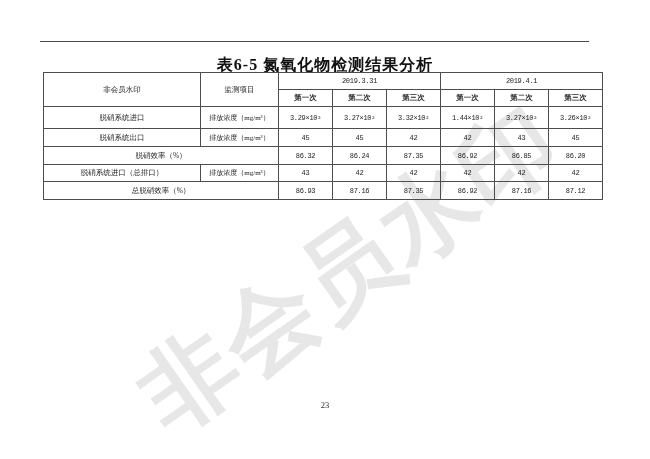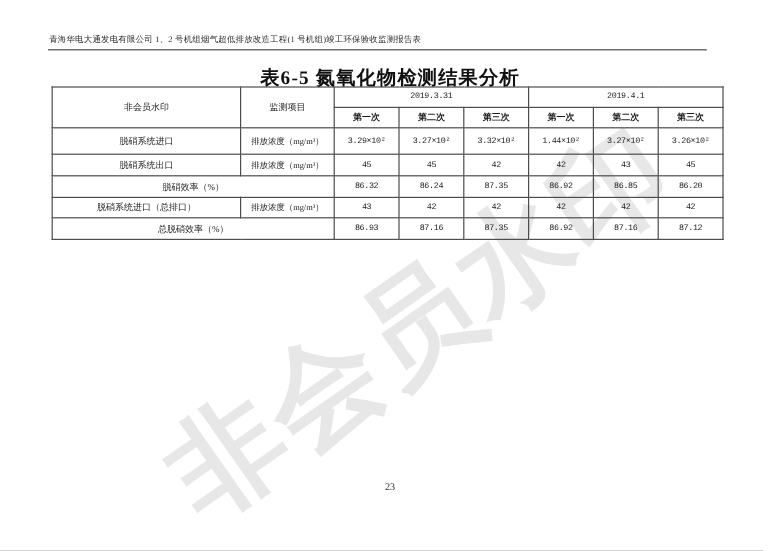--- a/index.html
+++ b/index.html
@@ -71,21 +71,20 @@
     text-align:center;font-size:8.5px;color:#333;
   }
 </style>
 </head>
 <body>
 
 <div class="page">
 
   <div class="watermark">非会员水印</div>
 
-  <div class="doc-header">青海华电大通发电有限公司 1、2 号机组烟气超低排放改造工程(1 号机组)竣工环保验收监测报告表</div>
   <div class="header-rule"></div>
 
   <div class="table-title">表6-5  氮氧化物检测结果分析</div>
 
   <table class="mtable">
     <colgroup>
       <col style="width:157px">
         <col style="width:78px">
       <col style="width:54px">
         <col style="width:54px">

